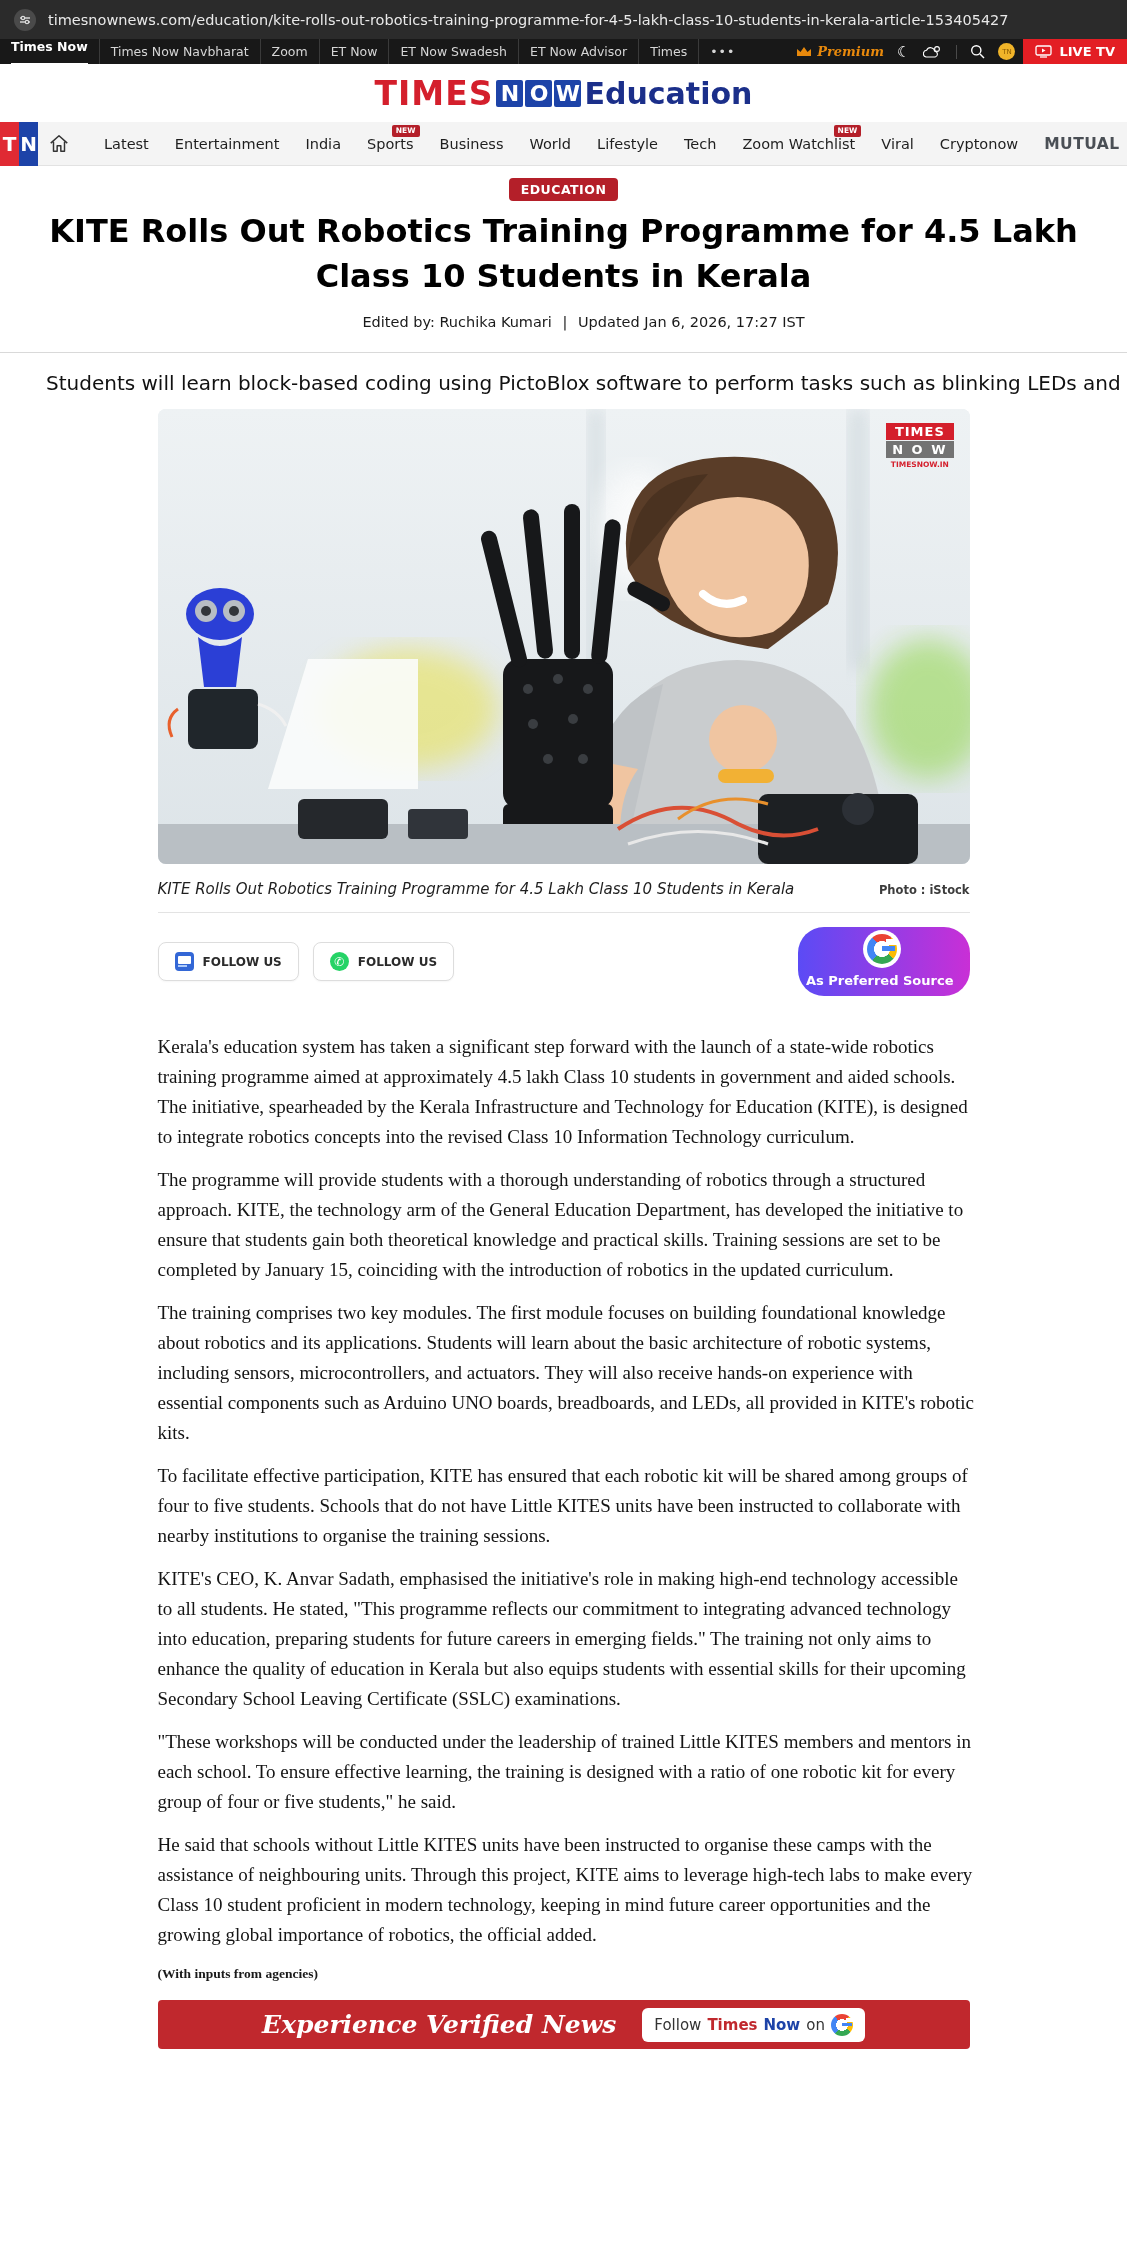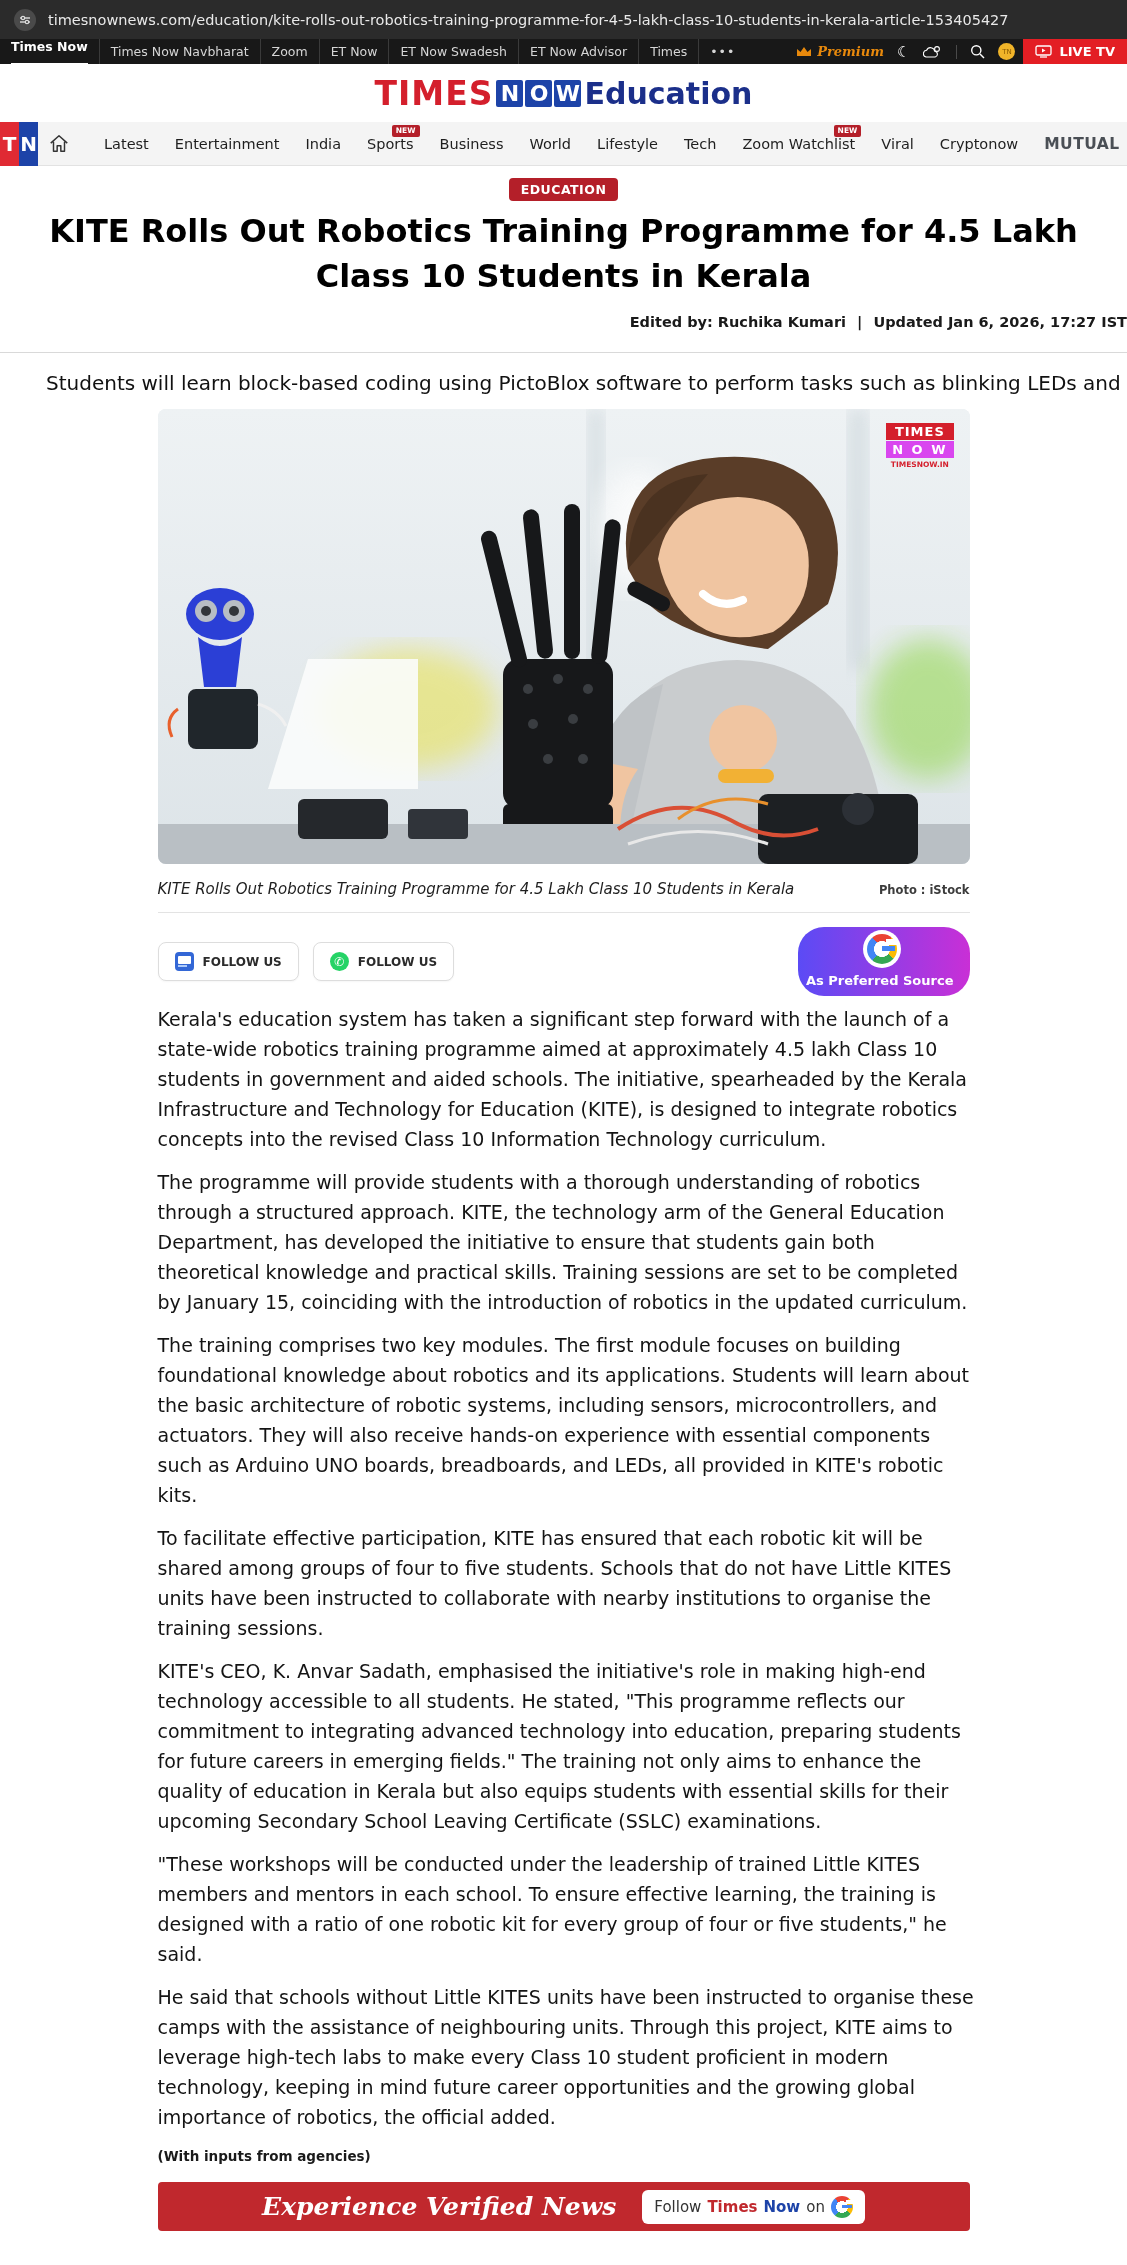--- a/index.html
+++ b/index.html
@@ -42,33 +42,33 @@
   .nav-items { display:flex; align-items:center; gap:26px; margin-left:12px; color:#1e1e1e; font-size:14.5px; }
   .nav-item { position:relative; cursor:pointer; white-space:nowrap; }
   .new-badge { position:absolute; top:-11px; right:-6px; background:#b41f29; color:#fff; font-size:7.5px; font-weight:bold; padding:1.5px 4px; border-radius:2px; }
   .mf { display:flex; align-items:baseline; gap:4px; cursor:pointer; }
   .mf-main { color:#4a4f55; font-weight:bold; font-size:15.5px; letter-spacing:.5px; }
 
   
   .badge-row { text-align:center; margin-top:12px; }
   .edu-badge { display:inline-block; background:#b41f29; color:#fff; font-size:12.5px; font-weight:bold; padding:4px 12px; border-radius:4px; letter-spacing:.5px; cursor:pointer; }
   h1.title { text-align:center; font-size:32px; line-height:1.42; color:#000; padding:8px 30px 0; }
-  .byline { text-align:right; font-size:14.5px; color:#1a1a1a; font-weight:bold; margin-top:14px;padding-left:40px; }
+  .byline { text-align:center; font-size:14.5px; color:#1a1a1a; font-weight:normal; margin-top:14px;padding-left:40px; }
   .byline .sep { margin:0 6px; }
   .head-divider { border:none; border-top:1px solid #d9d9d9; margin:22px 0 0; }
 
   .lede { font-size:20px; color:#111; padding:18px 46px 0; white-space:nowrap; overflow:hidden; }
 
   
   .hero-wrap { width:812px; margin:14px auto 0; }
   .hero { width:812px; height:455px; border-radius:8px; overflow:hidden; position:relative; background:#e8edf0; }
   .hero svg { display:block; }
   .wm { position:absolute; top:14px; right:16px; text-align:center; }
   .wm .wm-times { background:#d41f2c; color:#fff; font-weight:bold; font-size:13px; padding:1px 6px; letter-spacing:1px; }
-  .wm .wm-now { background:#d946ef; color:#fff; font-weight:bold; font-size:13px; padding:1px 6px; letter-spacing:2px; margin-top:1px; }
+  .wm .wm-now { background:#737373; color:#fff; font-weight:bold; font-size:13px; padding:1px 6px; letter-spacing:2px; margin-top:1px; }
   .wm .wm-site { font-size:7.5px; font-weight:bold; color:#d41f2c; margin-top:2px; }
   .caption-row { display:flex; justify-content:space-between; align-items:baseline; margin-top:16px; }
   .caption { font-style:italic; font-size:15px; color:#1f1f1f; }
   .credit { font-size:11.5px; font-weight:bold; color:#3c3c3c; }
   .cap-divider { border:none; border-top:1px solid #e3e3e3; margin:14px 0 0; }
 
   
   .follow-row { display:flex; align-items:center; margin-top:14px; }
   .follow-pill { display:flex; align-items:center; gap:9px; border:1px solid #ddd; border-radius:8px; background:#fff; padding:9px 16px; font-size:12px; font-weight:bold; color:#2b2b2b; cursor:pointer; margin-right:14px; box-shadow:0 1px 2px rgba(0,0,0,.04); }
   .gnews { width:19px; height:19px; border-radius:4px; background:#3367d6; position:relative; }
@@ -81,21 +81,21 @@
   .gicon { position:relative; border-radius:50%;
     background:
       radial-gradient(circle at 50% 50%, #fff 0 37%, rgba(0,0,0,0) 38%),
       conic-gradient(from -40deg, #ea4335 0 22%, #fbbc05 22% 47%, #34a853 47% 72%, #4285f4 72% 100%);
   }
   .gicon::before { content:""; position:absolute; right:-1px; top:18%; width:38%; height:20%; background:#fff; }
   .gicon::after { content:""; position:absolute; right:6%; top:41%; width:44%; height:16%; background:#4285f4; }
   .gicon.big { width:30px; height:30px; background-color:#fff; box-shadow:0 0 0 4px #fff; border-radius:50%; margin-left:4px; }
 
   
-  .body-col { width:818px; margin:8px auto 0; }
+  .body-col { width:818px; margin:36px auto 0;font-family:Liberation Serif, serif; }
   .body-col p { font-size:19px; line-height:30px; color:#141414; margin-bottom:13px; }
   .agencies { font-size:13.5px; font-weight:bold; color:#1a1a1a; margin:16px 0 10px; }
   .outro { font-size:19px; line-height:30px; color:#141414; }
   .outro a { color:#2239c9; text-decoration:none; cursor:pointer; }
 
   
   .banner { width:812px; margin:18px auto 0; background:#c0282d; border-radius:4px; height:49px; display:flex; align-items:center; justify-content:center; gap:26px; }
   .banner-head { color:#fff; font-family:"DejaVu Serif",serif; font-style:italic; font-weight:bold; font-size:25px; }
   .banner-pill { background:#fff; border-radius:6px; padding:6px 12px; display:flex; align-items:center; gap:6px; font-size:15px; color:#333; cursor:pointer; }
   .banner-pill .bt { color:#c0282d; font-weight:bold; }

